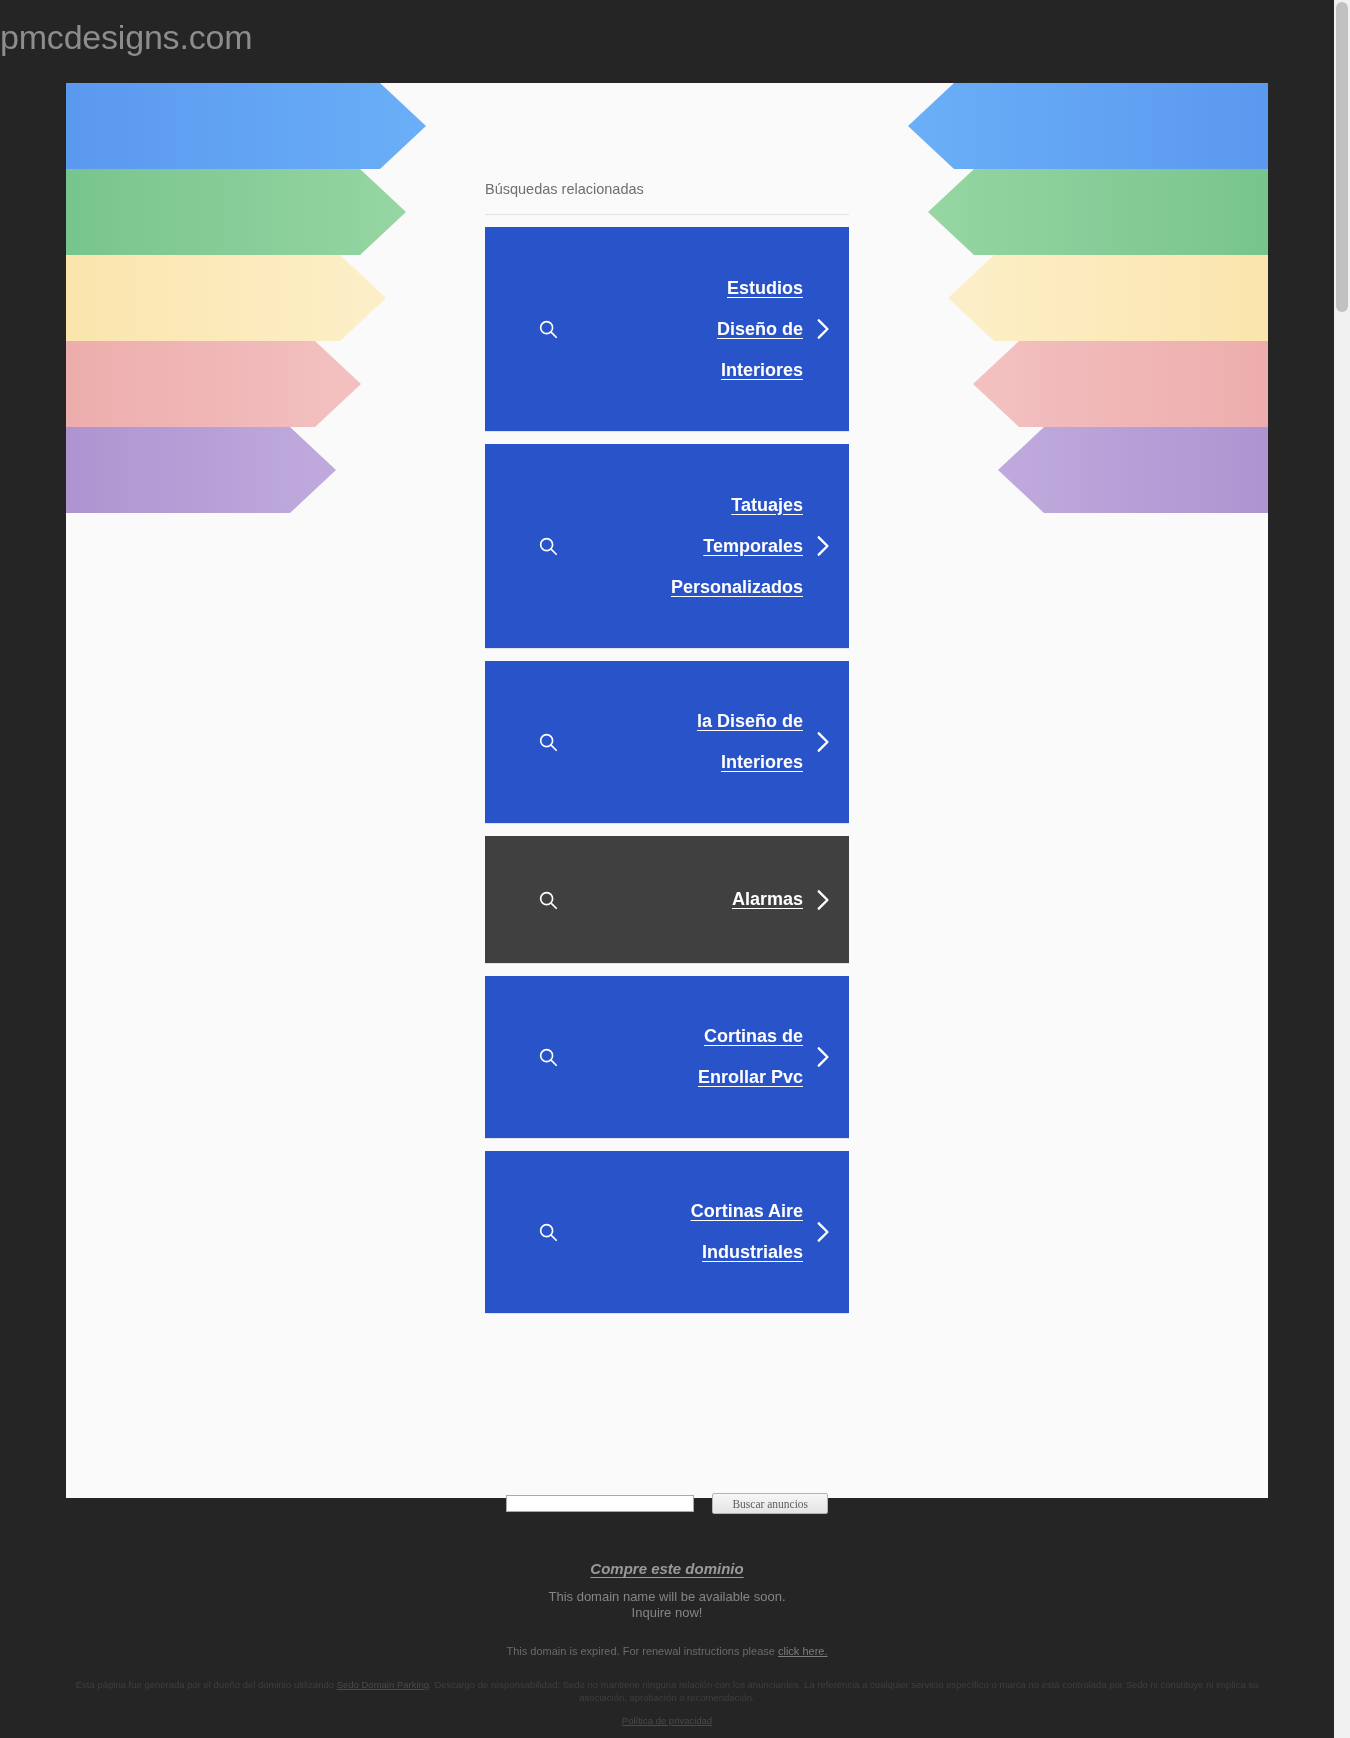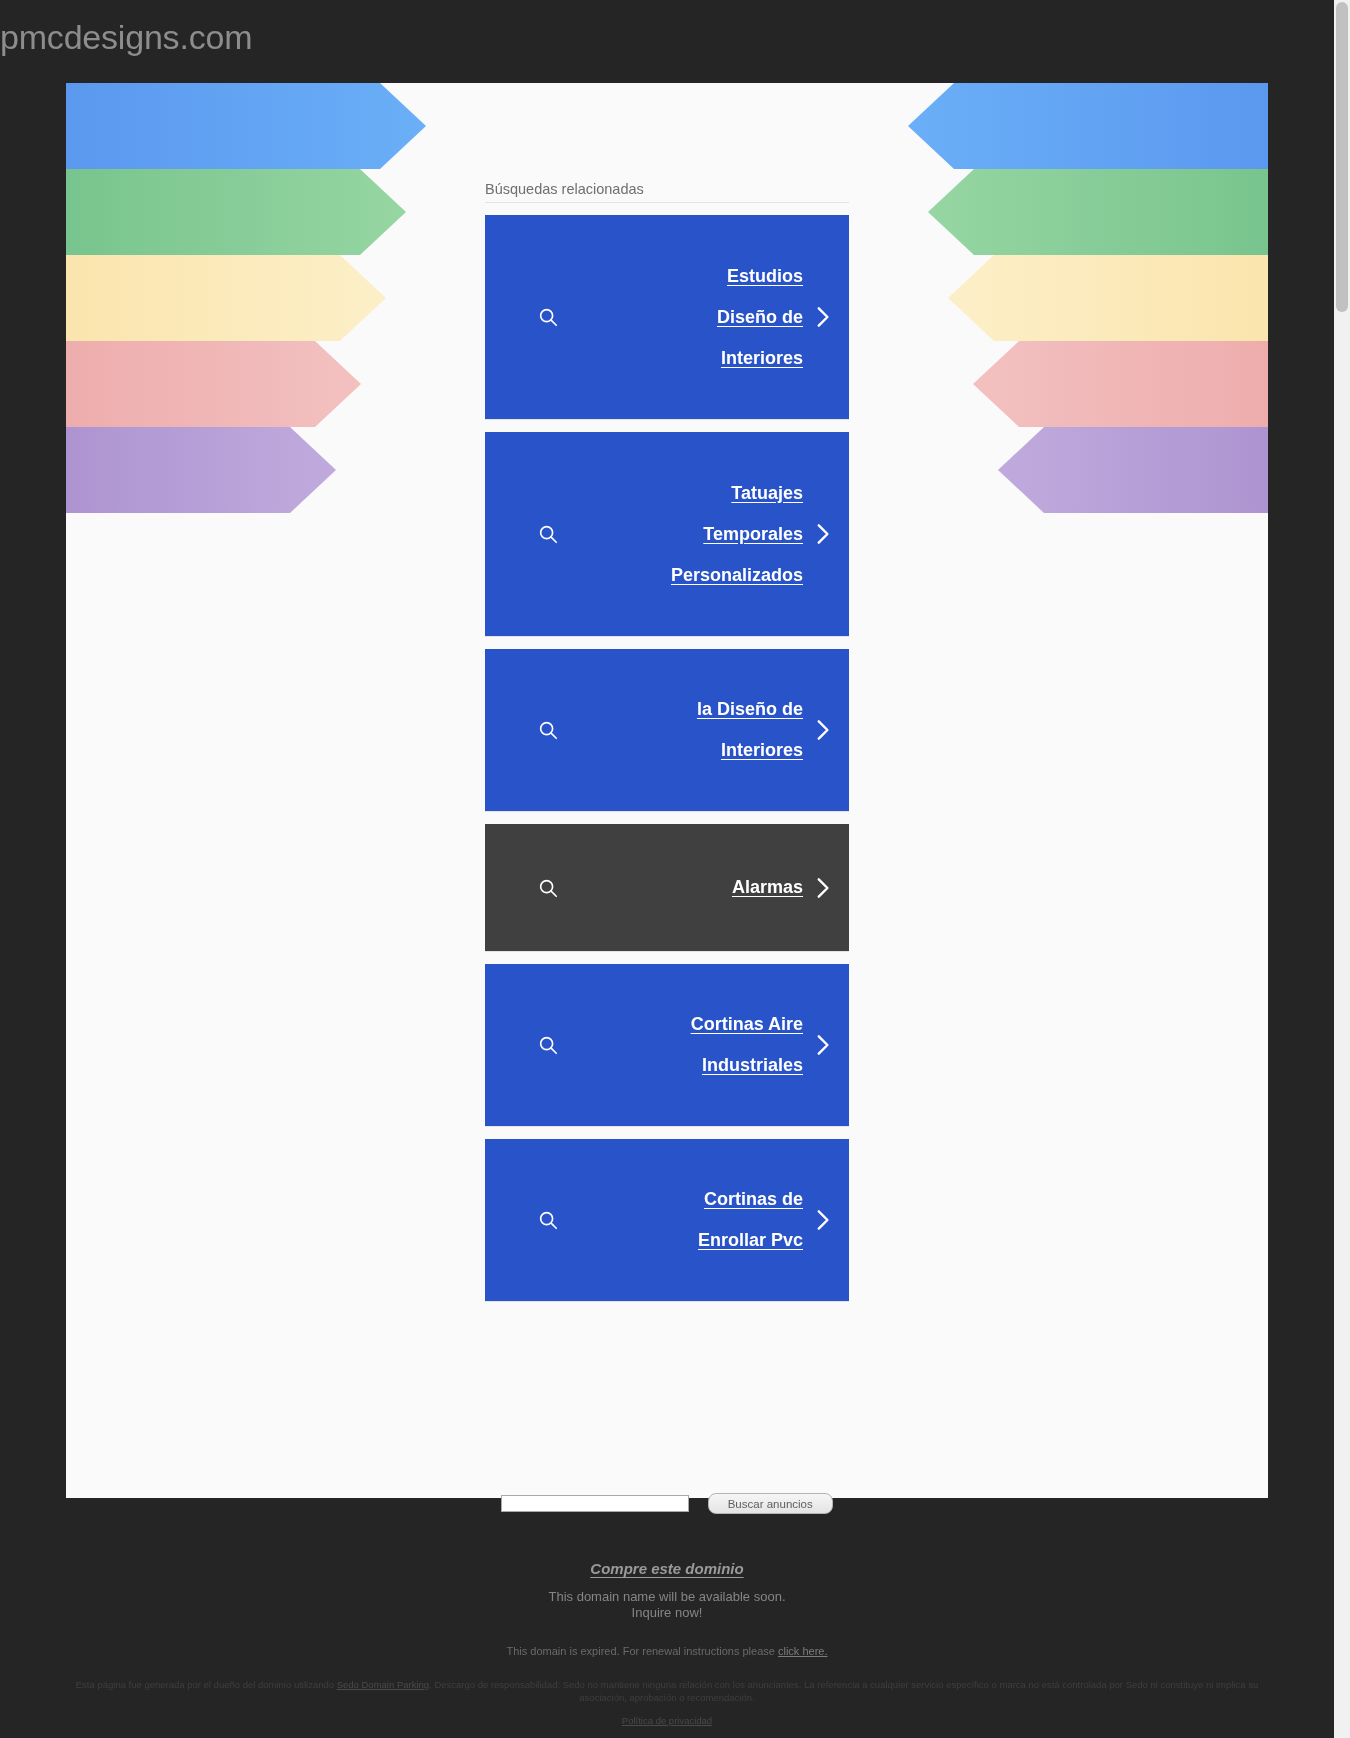--- a/index.html
+++ b/index.html
@@ -64,21 +64,21 @@
 
   
   .results {
     position: absolute;
     top: 98px; left: 419px;
     width: 364px;
   }
   .related-label {
     color: #6f6f6f;
     font-size: 14.5px;
-    padding-bottom: 5px;
+    padding-bottom: 17px;
     border-bottom: 1px solid #e3e3e3;
     margin-bottom: 0;
   }
   .ad-card {
     position: relative;
     background: #2953c8;
     margin-top: 12px;
     border-bottom: 1px solid #e3e3e3;
     overflow: hidden;
     display: flex;
@@ -133,26 +133,26 @@
     background: #ffffff;
     font-family: "Liberation Sans", sans-serif;
     font-size: 11px;
     padding: 1px 3px;
   }
   .searchbar button {
     vertical-align: middle;
     margin-left: 14px;
     height: 21px;
     padding: 0 19px;
-    font-family: Liberation Sans, sans-serif;
+    font-family: Liberation Serif, serif;
     font-size: 11.5px;
     color: #5e5e5e;
     background: linear-gradient(#f6f6f6, #e4e4e4);
     border: 1px solid #b4b4b4;
-    border-radius: 8px;
+    border-radius: 2px;
     cursor: pointer;
   }
 
   
   .footer {
     position: absolute;
     top: 1560px; left: 0; width: 1334px;
     text-align: center;
     color: #7c7c7c;
   }
@@ -304,37 +304,37 @@
                 </svg></span>
             </div>
           </div>
           <div class="ad-card" style="height: 163px; background: rgb(41, 83, 200);">
             <div class="inner">
               <span class="ad-search-icon"><svg viewBox="0 0 24 24" fill="none" stroke="currentColor" stroke-width="1.8" stroke-linecap="round">
                   <circle cx="10.5" cy="10.5" r="6.5"></circle>
                   <line x1="15.4" y1="15.4" x2="21" y2="21"></line>
                 </svg></span>
               <a class="ad-text" href="#">
+                <span class="line">Cortinas de</span>
+                <span class="line">Enrollar Pvc</span>
+              </a>
+              <span class="ad-arrow"><svg viewBox="0 0 24 24" fill="none" stroke="currentColor" stroke-width="2.2" stroke-linecap="round" stroke-linejoin="round">
+                  <polyline points="9,4 17,12 9,20"></polyline>
+                </svg></span>
+            </div>
+          </div>
+          <div class="ad-card" style="height: 163px; background: rgb(41, 83, 200);">
+            <div class="inner">
+              <span class="ad-search-icon"><svg viewBox="0 0 24 24" fill="none" stroke="currentColor" stroke-width="1.8" stroke-linecap="round">
+                  <circle cx="10.5" cy="10.5" r="6.5"></circle>
+                  <line x1="15.4" y1="15.4" x2="21" y2="21"></line>
+                </svg></span>
+              <a class="ad-text" href="#">
                 <span class="line">Cortinas Aire</span>
                 <span class="line">Industriales</span>
-              </a>
-              <span class="ad-arrow"><svg viewBox="0 0 24 24" fill="none" stroke="currentColor" stroke-width="2.2" stroke-linecap="round" stroke-linejoin="round">
-                  <polyline points="9,4 17,12 9,20"></polyline>
-                </svg></span>
-            </div>
-          </div>
-          <div class="ad-card" style="height: 163px; background: rgb(41, 83, 200);">
-            <div class="inner">
-              <span class="ad-search-icon"><svg viewBox="0 0 24 24" fill="none" stroke="currentColor" stroke-width="1.8" stroke-linecap="round">
-                  <circle cx="10.5" cy="10.5" r="6.5"></circle>
-                  <line x1="15.4" y1="15.4" x2="21" y2="21"></line>
-                </svg></span>
-              <a class="ad-text" href="#">
-                <span class="line">Cortinas de</span>
-                <span class="line">Enrollar Pvc</span>
               </a>
               <span class="ad-arrow"><svg viewBox="0 0 24 24" fill="none" stroke="currentColor" stroke-width="2.2" stroke-linecap="round" stroke-linejoin="round">
                   <polyline points="9,4 17,12 9,20"></polyline>
                 </svg></span>
             </div>
           </div>
         </div>
     </div>
 
   </div>

